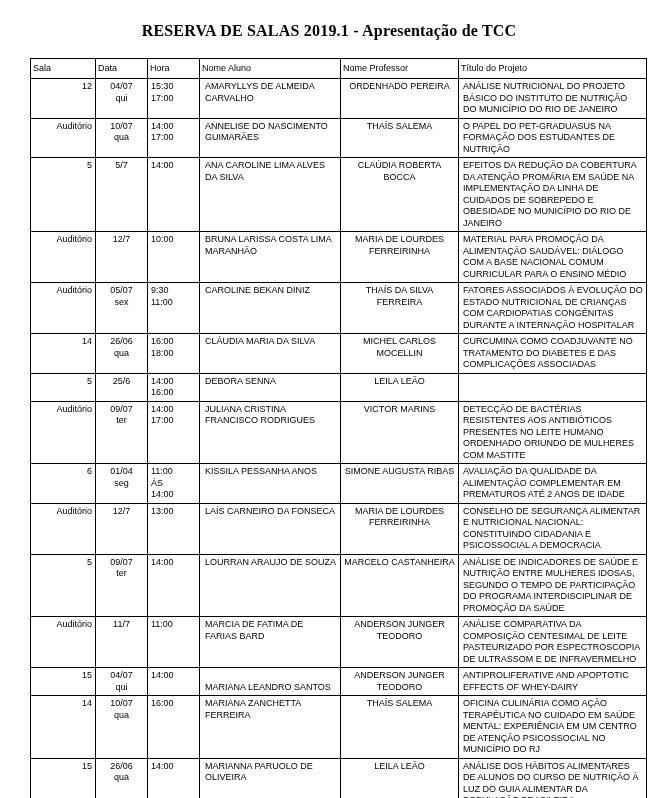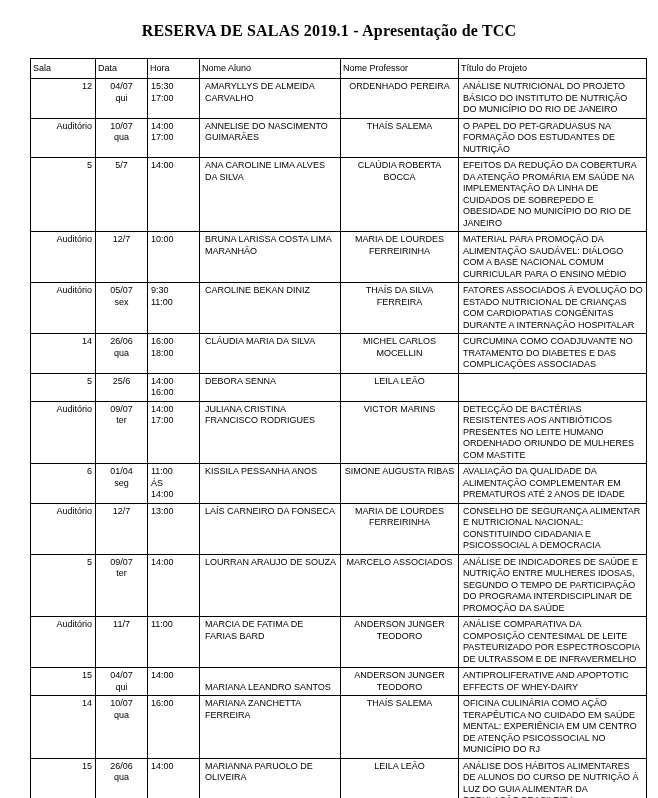--- a/index.html
+++ b/index.html
@@ -204,21 +204,21 @@
     <td class="c-titulo">CONSELHO DE SEGURANÇA ALIMENTAR E NUTRICIONAL NACIONAL: CONSTITUINDO CIDADANIA E PSICOSSOCIAL A DEMOCRACIA</td>
   </tr>
         <tr>
     <td class="c-sala">5</td>
     <td class="c-data">
       <div>09/07</div>
       <div class="wd">ter</div>
     </td>
     <td class="c-hora">14:00</td>
     <td class="c-aluno">LOURRAN ARAUJO DE SOUZA</td>
-    <td class="c-prof">MARCELO ASSOCIADOS</td>
+    <td class="c-prof">MARCELO CASTANHEIRA</td>
     <td class="c-titulo">ANÁLISE DE INDICADORES DE SAÚDE E NUTRIÇÃO ENTRE MULHERES IDOSAS, SEGUNDO O TEMPO DE PARTICIPAÇÃO DO PROGRAMA INTERDISCIPLINAR DE PROMOÇÃO DA SAÚDE</td>
   </tr>
         <tr>
     <td class="c-sala">Auditório</td>
     <td class="c-data">
       <div>11/7</div>
       <div class="wd"></div>
     </td>
     <td class="c-hora">11:00</td>
     <td class="c-aluno">MARCIA DE FATIMA DE

